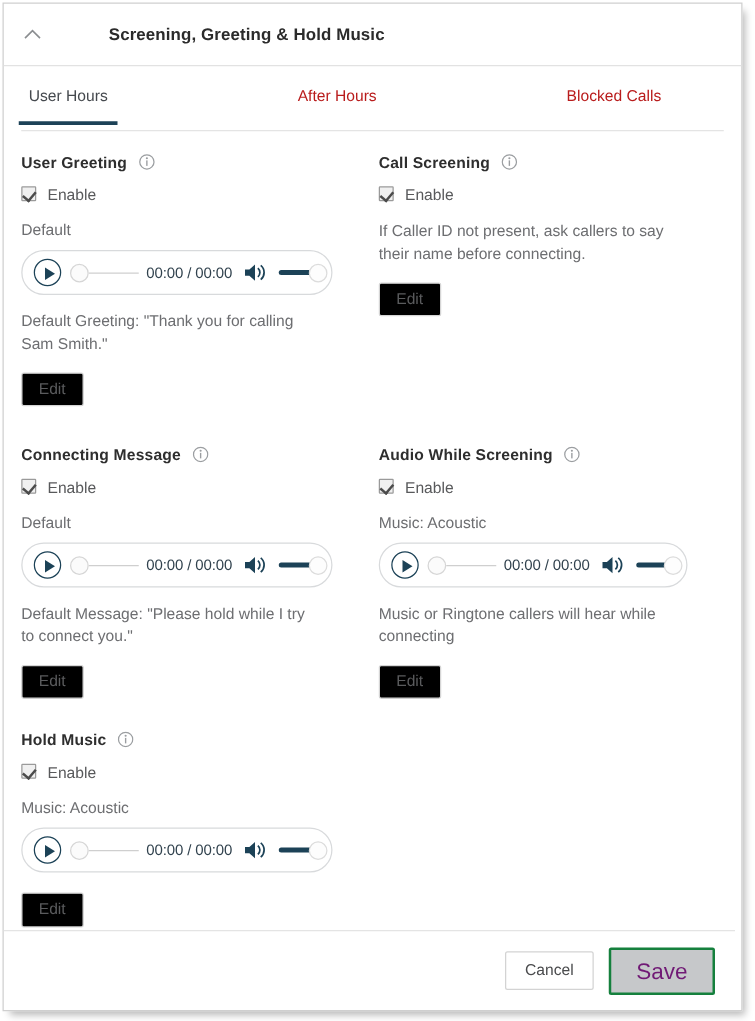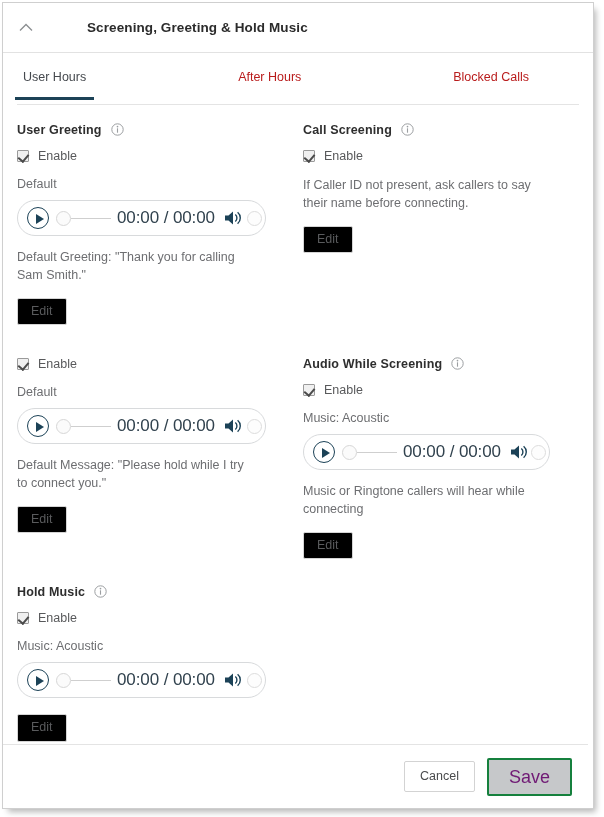--- a/index.html
+++ b/index.html
@@ -108,21 +108,21 @@
     margin-left: 9px;
     display: inline-block;
     flex: 0 0 auto;
     position: relative;
     top: 0px;
   }
   .info-icon svg { display: block; }
 
   .enable-row {
     display: flex;
-    align-items: center;
+    align-items: flex-start;
     margin-bottom: 14px;
   }
   .checkbox {
     width: 12px; height: 12px;
     border: 1px solid #9a9a9a;
     background: #f0f0f0;
     border-radius: 1px;
     position: relative;
     flex: 0 0 auto;
     cursor: pointer;
@@ -199,21 +199,21 @@
   }
   .seek-track {
     height: 1px;
     background: #cfcfcf;
     flex: 1 1 auto;
     margin-left: 0px;
     margin-right: 2px;
   }
 
   .time {
-    font-size: 17px;
+    font-size: 12px;
     color: #31424e;
     white-space: nowrap;
     margin-left: 4px;
     letter-spacing: -0.1px;
     flex: 0 0 auto;
   }
 
   .vol-icon {
     width: 20px; height: 18px;
     margin-left: 9px;
@@ -391,20 +391,30 @@
           <div class="desc wide" style="margin-top:2px;">If Caller ID not present, ask callers to say their name before connecting.</div>
           <div class="edit-btn">Edit</div>
         </div>
       </div>
     </div>
 
     <div class="row" style="margin-top:32px;">
 
       <div class="col">
         <div class="section">
+          <div class="section-head">
+            <span class="section-title">Connecting Message</span>
+            <span class="info-icon">
+              <svg width="13" height="13" viewBox="0 0 13 13">
+                <circle cx="6.5" cy="6.5" r="5.7" fill="none" stroke="#9b9ea1" stroke-width="1"></circle>
+                <circle cx="6.5" cy="3.6" r="0.85" fill="#9b9ea1"></circle>
+                <rect x="5.95" y="5.3" width="1.1" height="4.4" fill="#9b9ea1"></rect>
+              </svg>
+            </span>
+          </div>
 
           <div class="enable-row">
             <span class="checkbox"></span>
             <span class="enable-label">Enable</span>
           </div>
 
           <div class="sub-label">Default</div>
 
           <div class="player left-w">
             <span class="play-btn"></span>

